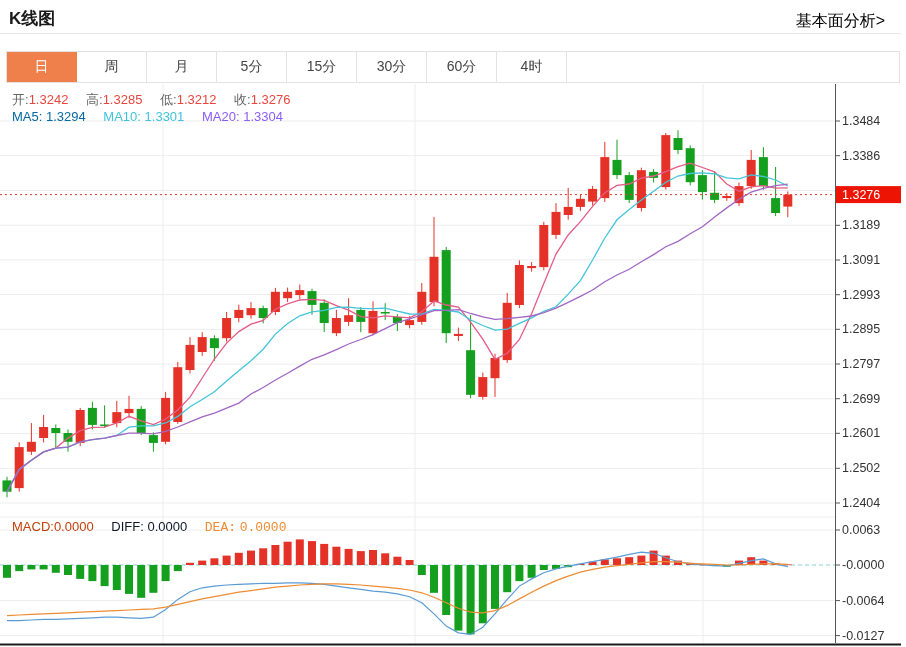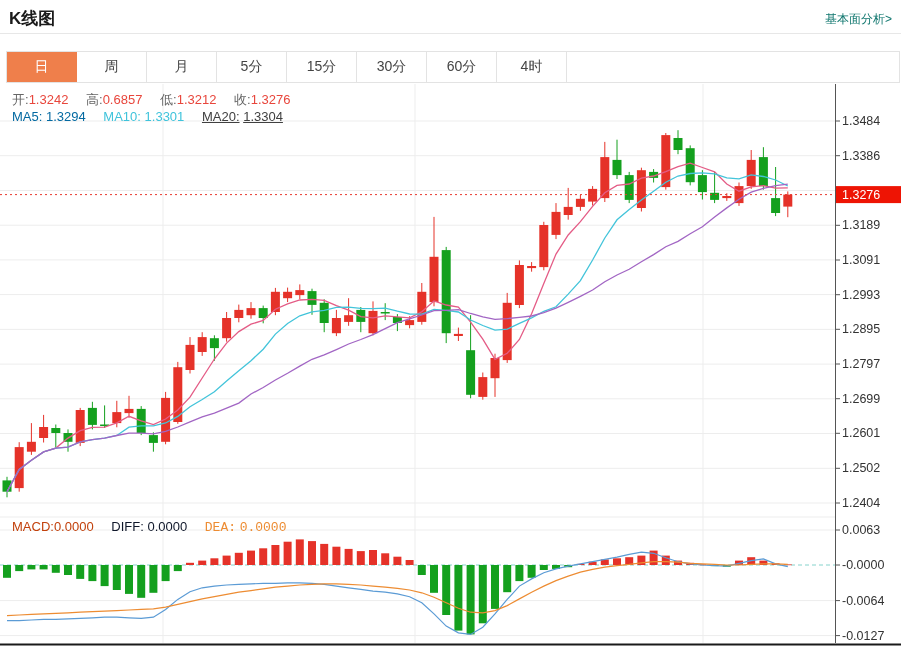--- a/index.html
+++ b/index.html
@@ -1,31 +1,31 @@
 <!DOCTYPE html>
 <html><head>
 <meta charset="utf-8">
 <style>
   html,body{margin:0;padding:0;background:#fff;}
   body{font-family:"Liberation Sans","DejaVu Sans",sans-serif;}
   #page{position:relative;width:901px;height:647px;background:#fff;overflow:hidden;}
   .title{position:absolute;left:9px;top:7px;font-size:17px;font-weight:bold;color:#1a1a1a;}
-  .toplink{position:absolute;right:9px;top:11px;font-size:12px;color:#0f766e;cursor:pointer;}
+  .toplink{position:absolute;right:16px;top:11px;font-size:16px;color:#000000;cursor:pointer;}
   .divider{position:absolute;left:0;top:33px;width:906px;height:1px;background:#e7e7e7;}
   .tabbar{position:absolute;left:6px;top:51px;width:894px;height:32px;border:1px solid #e3e3e3;box-sizing:border-box;display:flex;background:#fff;}
   .tab{width:70px;height:100%;display:flex;align-items:center;justify-content:center;font-size:14px;color:#444;border-right:1px solid #e3e3e3;box-sizing:border-box;cursor:pointer;background:#fff;}
   .tab.active{background:#ef7f4b;color:#fff;border-right:1px solid #ef7f4b;}
   svg{position:absolute;left:0;top:0;}
   .inforow{position:absolute;left:12px;top:91px;font-size:13px;white-space:nowrap;}
   .inforow2{position:absolute;left:12px;top:109px;font-size:13px;white-space:nowrap;}
   .macdrow{position:absolute;left:12px;top:519px;font-size:13px;white-space:nowrap;}
   .lbl{color:#666;}
   .val{margin-right:14px;}
 </style>
-<style>.ohlcv{color:#e8463c;text-align:right;} .ma5t{color:#0369a1;} .ma10t{color:#3fc3db;} .ma20t{color:#404040;text-decoration:underline;}.macdt{color:#c2410c;} .difft{color:#0f172a;} .deat{color:#ed8c32;font-family:Liberation Mono, monospace;}.tab.active{background:#ef7f4b;border-right-color:#ef7f4b;}</style></head>
+<style>.ohlcv{color:#e8463c;text-align:right;} .ma5t{color:#0369a1;} .ma10t{color:#3fc3db;} .ma20t{color:#8b5cf6;}.macdt{color:#c2410c;} .difft{color:#0f172a;} .deat{color:#ed8c32;font-family:Liberation Mono, monospace;}.tab.active{background:#ef7f4b;border-right-color:#ef7f4b;}</style></head>
 <body>
 
 <div id="page">
 
   <div class="title">K线图</div>
   <div class="toplink">基本面分析&gt;</div>
   <div class="divider"></div>
 
   <div class="tabbar">
     <div class="tab active">日</div>
@@ -291,21 +291,21 @@
       <line x1="835" y1="565.0" x2="840" y2="565.0" stroke="#555555" stroke-width="1"></line>
       <text x="842" y="569.0" font-size="12.5" fill="#333333" font-family="&quot;Liberation Sans&quot;,&quot;DejaVu Sans&quot;,sans-serif">-0.0000</text>
       <line x1="835" y1="600.6" x2="840" y2="600.6" stroke="#555555" stroke-width="1"></line>
       <text x="842" y="604.6" font-size="12.5" fill="#333333" font-family="&quot;Liberation Sans&quot;,&quot;DejaVu Sans&quot;,sans-serif">-0.0064</text>
       <line x1="835" y1="635.6" x2="840" y2="635.6" stroke="#555555" stroke-width="1"></line>
       <text x="842" y="639.6" font-size="12.5" fill="#333333" font-family="&quot;Liberation Sans&quot;,&quot;DejaVu Sans&quot;,sans-serif">-0.0127</text>
     </svg>
 
   <div class="inforow">
     <span class="lbl">开:</span><span class="val ohlcv">1.3242</span>
-    <span class="lbl">高:</span><span class="val ohlcv">0.6857</span>
+    <span class="lbl">高:</span><span class="val ohlcv">1.3285</span>
     <span class="lbl">低:</span><span class="val ohlcv">1.3212</span>
     <span class="lbl">收:</span><span class="val ohlcv">1.3276</span>
   </div>
 
   <div class="inforow2">
     <span class="ma5t">MA5:</span> <span class="val ma5t">1.3294</span>
     <span class="ma10t">MA10:</span> <span class="val ma10t">1.3301</span>
     <span class="ma20t">MA20:</span> <span class="val ma20t">1.3304</span>
   </div>
 

